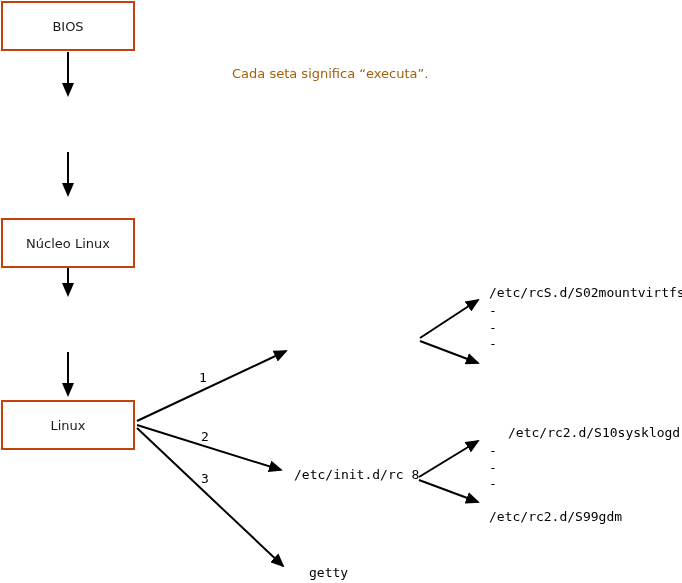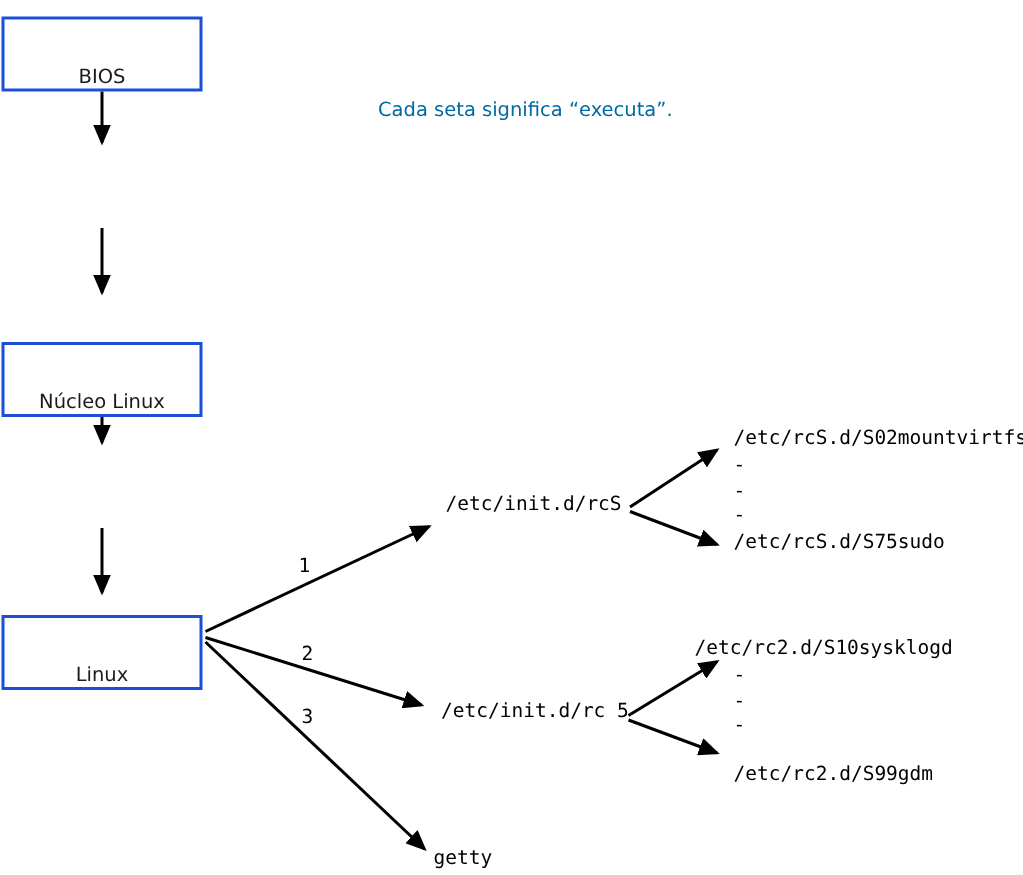--- a/index.html
+++ b/index.html
@@ -20,38 +20,37 @@
     left: 0;
     top: 0;
     width: 682px;
     height: 583px;
   }
   .node-box {
     position: absolute;
     left: 1px;
     width: 130px;
     height: 46px;
-    border: 2px solid #1d4ed8;
+    border: 2px solid #c2410c;
     background: #ffffff;
     display: flex;
-    align-items: flex-end;
+    align-items: center;
     justify-content: center;
-    margin-top: 10px;
   }
   .node-label {
     font-size: 13px;
     color: #1a1a1a;
     white-space: nowrap;
   }
   .note {
     position: absolute;
-    left: 252px;
+    left: 232px;
     top: 66px;
     font-size: 13px;
-    color: #0369a1;
+    color: #a16207;
     white-space: nowrap;
   }
   .mono {
     position: absolute;
     font-family: "DejaVu Sans Mono", "Liberation Mono", monospace;
     font-size: 13px;
     line-height: 14px;
     color: #000000;
     white-space: nowrap;
   }
@@ -93,29 +92,27 @@
   <div class="node-box" style="top:400px">
     <span class="node-label">Linux</span>
   </div>
 
   <div class="note">Cada seta significa “executa”.</div>
 
   <div class="mono" style="left:199px; top:371px">1</div>
   <div class="mono" style="left:201px; top:430px">2</div>
   <div class="mono" style="left:201px; top:472px">3</div>
 
-  <div class="mono" style="left:297px; top:330px">/etc/init.d/rcS</div>
-  <div class="mono" style="left:294px; top:468px">/etc/init.d/rc 5</div>
-  <div class="mono" style="left:289px; top:566px">getty</div>
+  <div class="mono" style="left:294px; top:468px">/etc/init.d/rc 8</div>
+  <div class="mono" style="left:309px; top:566px">getty</div>
 
   <div class="mono" style="left:489px; top:286px">/etc/rcS.d/S02mountvirtfs</div>
   <div class="mono" style="left:489px; top:304px">-</div>
   <div class="mono" style="left:489px; top:321px">-</div>
   <div class="mono" style="left:489px; top:337px">-</div>
-  <div class="mono" style="left:489px; top:355px">/etc/rcS.d/S75sudo</div>
 
-  <div class="mono" style="left:463px; top:426px">/etc/rc2.d/S10sysklogd</div>
+  <div class="mono" style="left:508px; top:426px">/etc/rc2.d/S10sysklogd</div>
   <div class="mono" style="left:489px; top:444px">-</div>
   <div class="mono" style="left:489px; top:461px">-</div>
   <div class="mono" style="left:489px; top:477px">-</div>
   <div class="mono" style="left:489px; top:510px">/etc/rc2.d/S99gdm</div>
 
 </div>
 
 </body></html>

